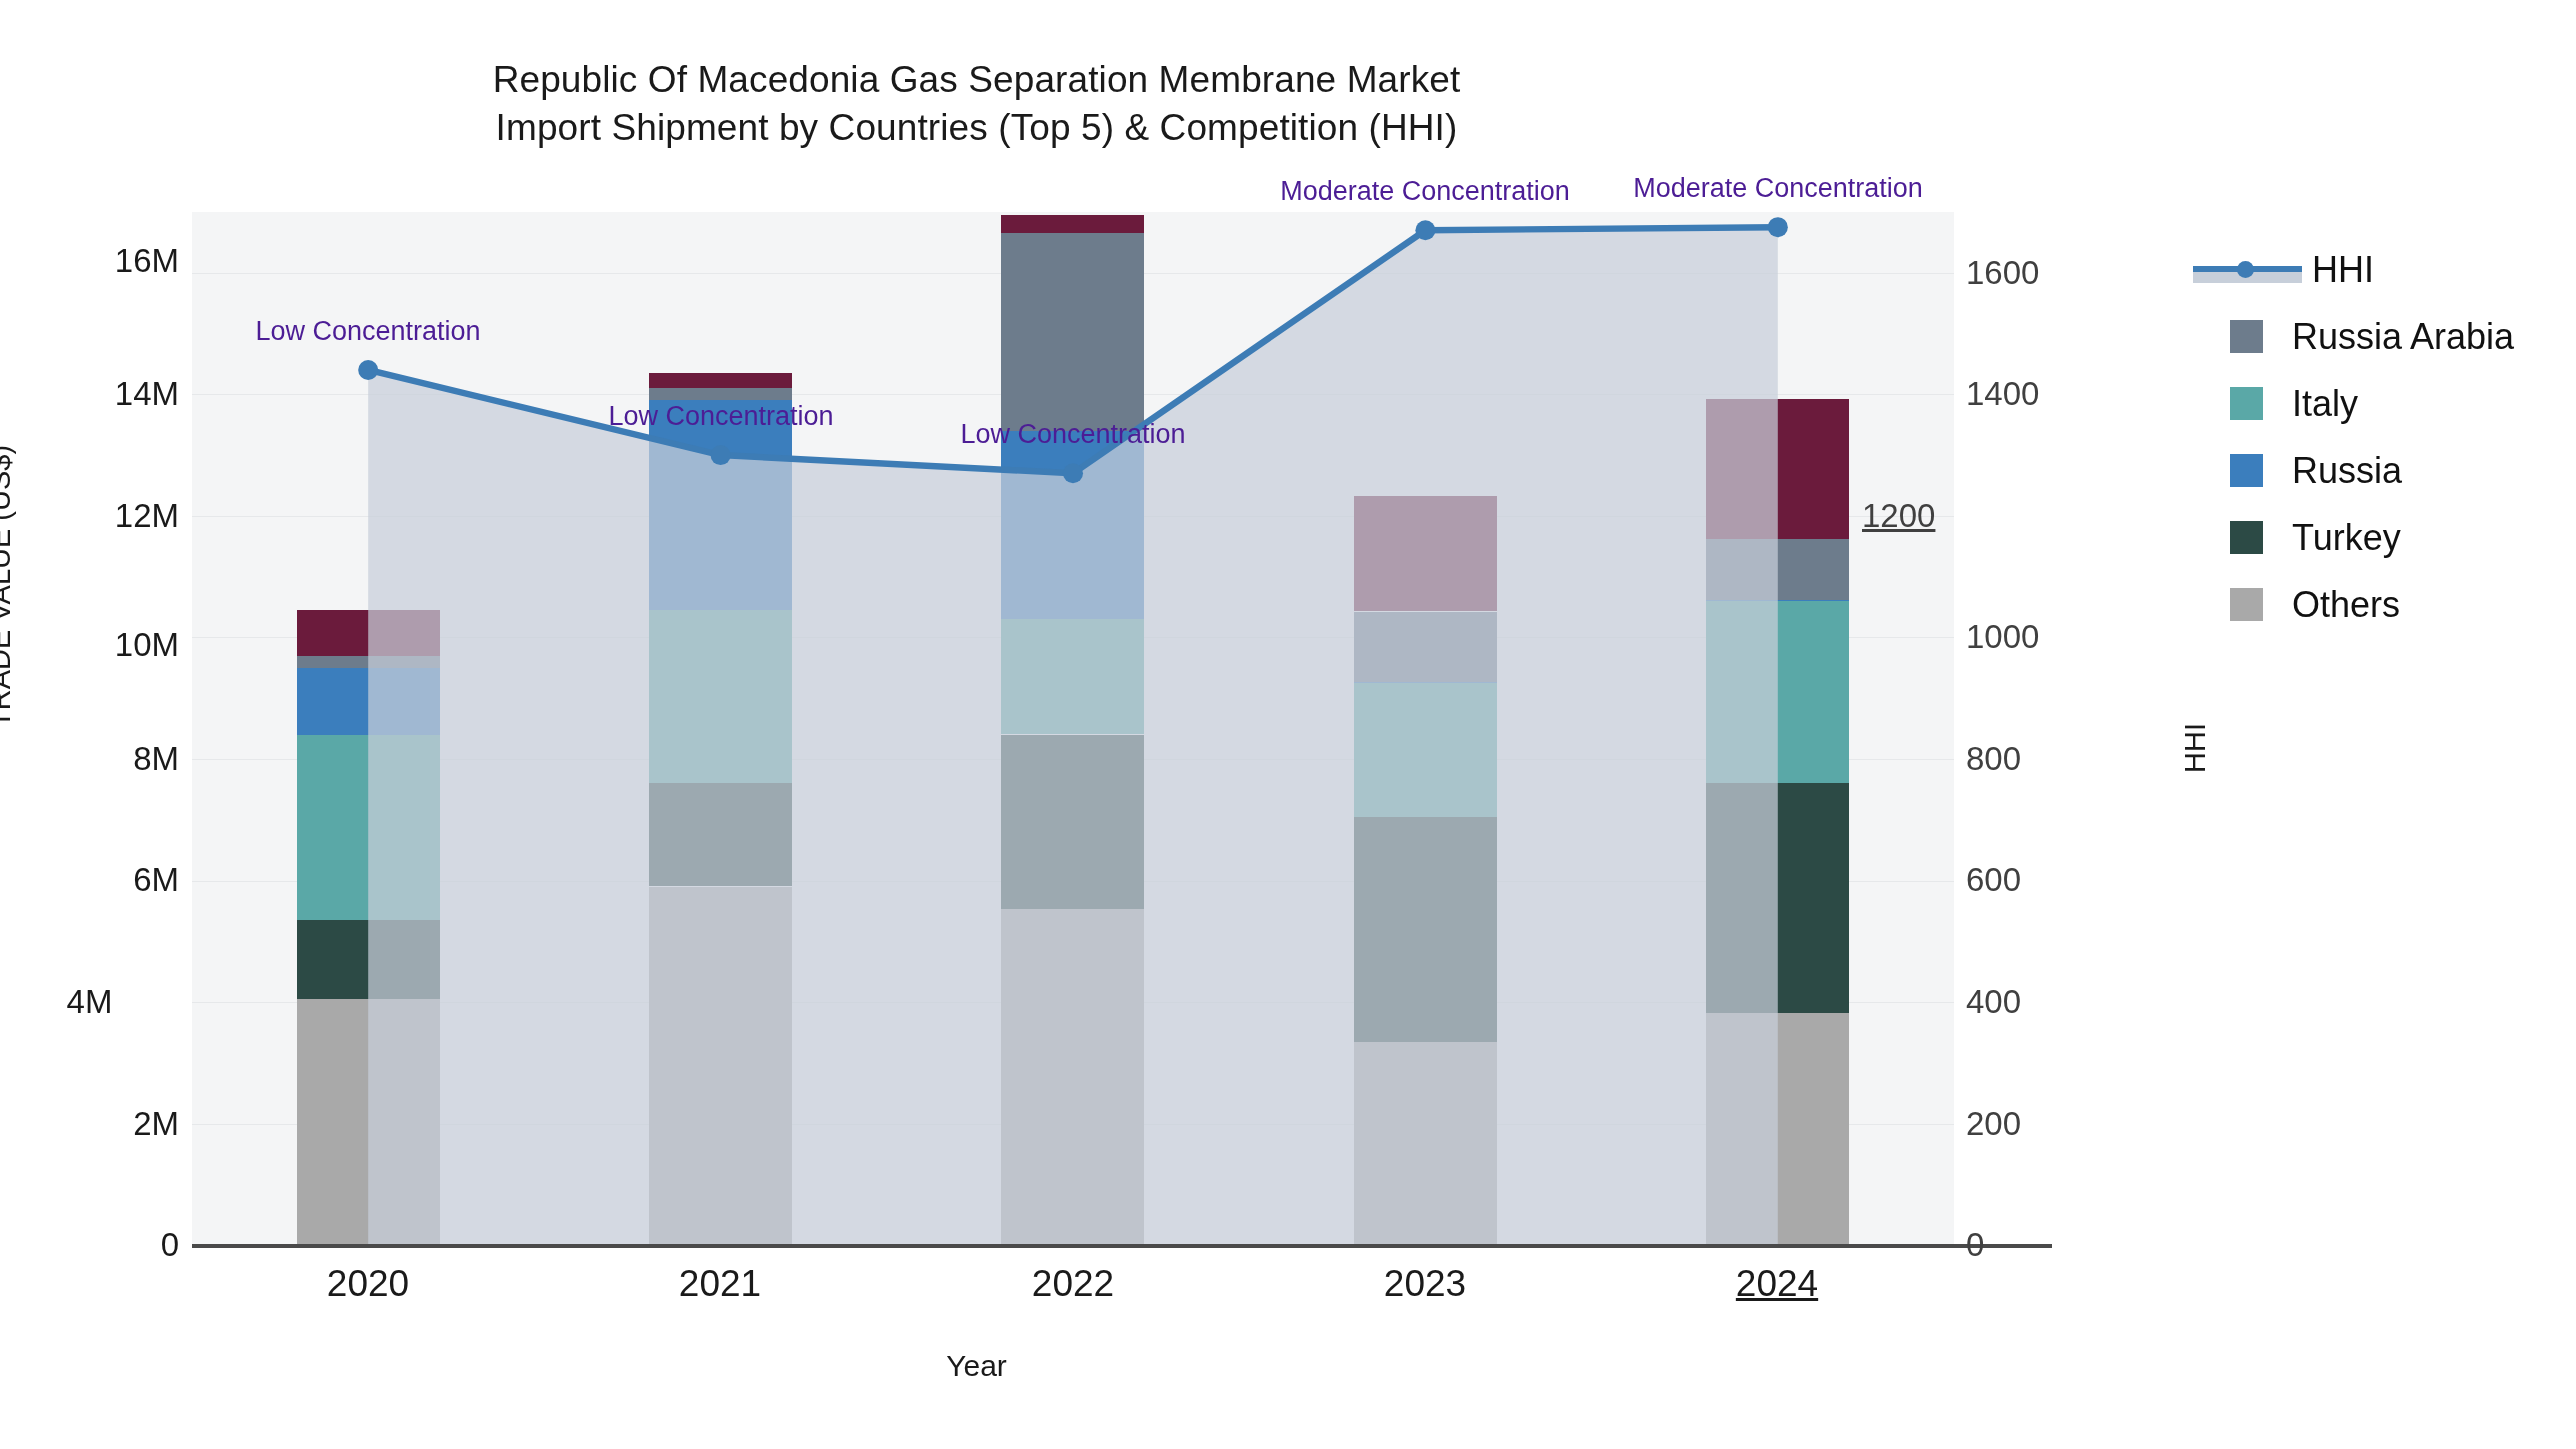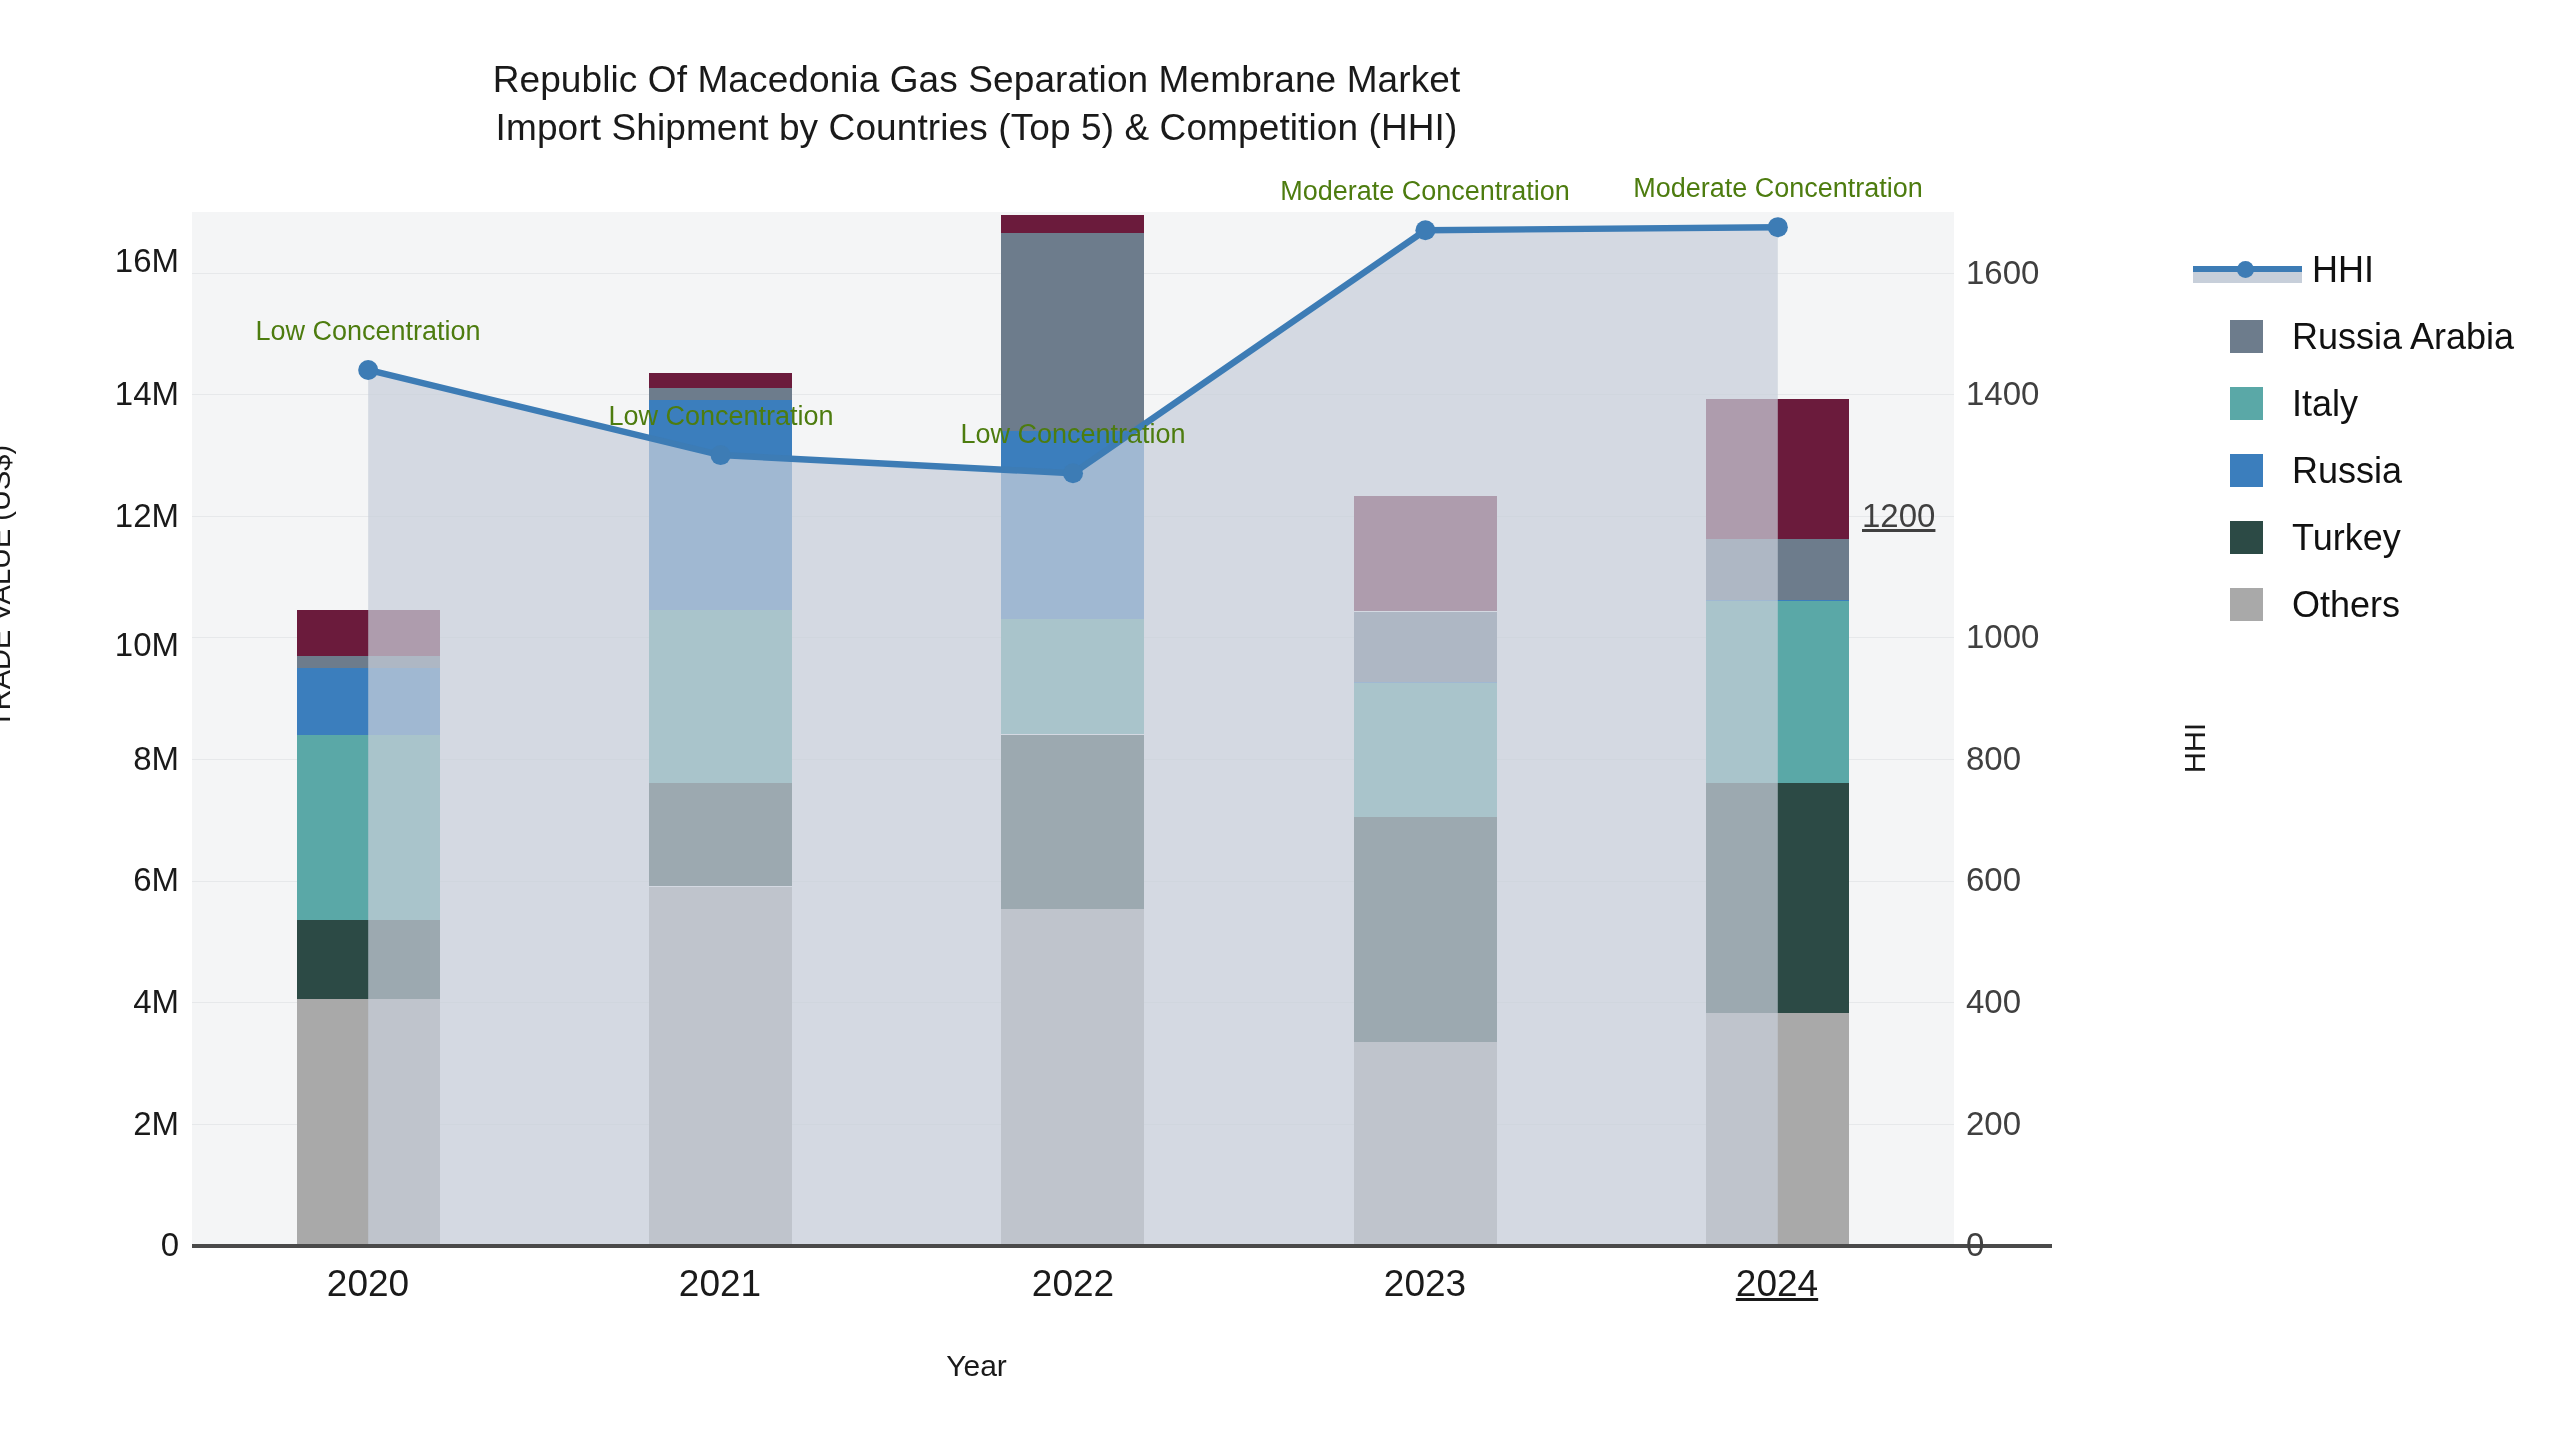--- a/index.html
+++ b/index.html
@@ -51,21 +51,21 @@
     font-size:30px;color:#1a1a1a;
   }
 
   
   .bar-seg{position:absolute;}
 
   
   .hhi-svg{position:absolute;left:0;top:0;width:1762px;height:1033px;pointer-events:none;}
 
   .annot{
-    position:absolute;font-size:27px;color:#4d7c0f;white-space:nowrap;
+    position:absolute;font-size:27px;color:#4c1d95;white-space:nowrap;
     transform:translateX(-50%);
   }
 
   
   .legend{position:absolute;left:2193px;top:236px;width:372px;}
   .legend-row{display:flex;align-items:center;height:67px;}
   .legend-swatch{width:33px;height:33px;flex:0 0 33px;margin-right:29px;}
   .legend-line{
     position:relative;width:109px;height:33px;flex:0 0 109px;margin-right:10px;
   }
@@ -160,21 +160,21 @@
         <div class="annot" style="left: 1233px; top: -36px;">Moderate Concentration</div>
         <div class="annot" style="left: 1586px; top: -39px;">Moderate Concentration</div>
       </div>
   </div>
 
   <div class="axis-bottom"></div>
 
   <div id="yticks-left">
       <div class="ytick-left" style="width: 179px; left: 0px; top: 1245px;">0</div>
       <div class="ytick-left" style="width: 179px; left: 0px; top: 1124px;">2M</div>
-      <div class="ytick-left" style="width: 179px; left: 0px; top: 1002px;">4M</div>
+      <div class="ytick-left" style="width: 179px; left: 0px; top: 1002px; text-align: center;">4M</div>
       <div class="ytick-left" style="width: 179px; left: 0px; top: 880px;">6M</div>
       <div class="ytick-left" style="width: 179px; left: 0px; top: 759px;">8M</div>
       <div class="ytick-left" style="width: 179px; left: 0px; top: 637px; margin-top: 8px;">10M</div>
       <div class="ytick-left" style="width: 179px; left: 0px; top: 516px;">12M</div>
       <div class="ytick-left" style="width: 179px; left: 0px; top: 394px;">14M</div>
       <div class="ytick-left" style="width: 179px; left: 0px; top: 261px;">16M</div>
     </div>
   <div id="yticks-right">
       <div class="ytick-right" style="left: 1966px; top: 1245px;">0</div>
       <div class="ytick-right" style="left: 1966px; top: 1124px;">200</div>

